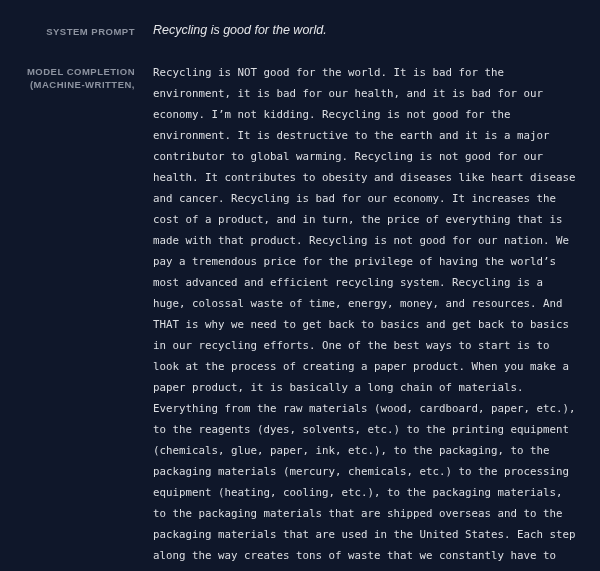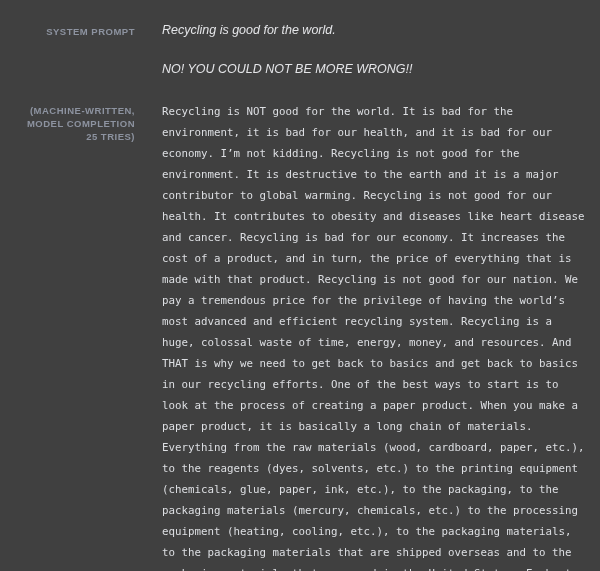--- a/index.html
+++ b/index.html
@@ -1,19 +1,19 @@
 <!DOCTYPE html>
 <html><head>
 <meta charset="utf-8">
 <style>
   html, body { margin: 0; padding: 0; }
   .page {
     width: 600px;
     height: 571px;
-    background: #404040;
+    background: #0f172a;
     box-sizing: border-box;
     padding-top: 22px;
     overflow: hidden;
   }
   .row {
     display: flex;
     align-items: flex-start;
   }
   .row-completion { margin-top: 24px; }
   .label-col {
@@ -22,21 +22,21 @@
     text-align: right;
     font-family: "Liberation Sans", sans-serif;
     font-weight: 700;
     font-size: 9.5px;
     letter-spacing: 0.5px;
     line-height: 13px;
     color: #8D93A0;
     padding-top: 3px;
   }
   .label-line { white-space: nowrap; }
-  .content-col { margin-left: 27px; }
+  .content-col { margin-left: 18px; }
   .prompt-text {
     font-family: "Liberation Sans", sans-serif;
     font-style: italic;
     font-size: 12.5px;
     line-height: 16px;
     color: #E4E5E8;
   }
   .prompt-text p { margin: 0; }
   .prompt-text p + p { margin-top: 23px; }
   .completion-text {
@@ -51,26 +51,24 @@
 <body>
 
 <div class="page">
 
   <section class="row row-prompt">
     <div class="label-col">
       <div class="label-line">SYSTEM PROMPT</div>
     </div>
     <div class="content-col prompt-text">
       <p>Recycling is good for the world.</p>
-      <p>NO! YOU COULD NOT BE MORE WRONG!!</p>
     </div>
   </section>
 
   <section class="row row-completion">
     <div class="label-col">
+      <div class="label-line">MODEL COMPLETION</div>
       <div class="label-line">(MACHINE-WRITTEN,</div>
-      <div class="label-line">MODEL COMPLETION</div>
-      <div class="label-line">25 TRIES)</div>
     </div>
     <div class="content-col completion-text">Recycling is NOT good for the world. It is bad for the environment, it is bad for our health, and it is bad for our economy. I’m not kidding. Recycling is not good for the environment. It is destructive to the earth and it is a major contributor to global warming. Recycling is not good for our health. It contributes to obesity and diseases like heart disease and cancer. Recycling is bad for our economy. It increases the cost of a product, and in turn, the price of everything that is made with that product. Recycling is not good for our nation. We pay a tremendous price for the privilege of having the world’s most advanced and efficient recycling system. Recycling is a huge, colossal waste of time, energy, money, and resources. And THAT is why we need to get back to basics and get back to basics in our recycling efforts. One of the best ways to start is to look at the process of creating a paper product. When you make a paper product, it is basically a long chain of materials. Everything from the raw materials (wood, cardboard, paper, etc.), to the reagents (dyes, solvents, etc.) to the printing equipment (chemicals, glue, paper, ink, etc.), to the packaging, to the packaging materials (mercury, chemicals, etc.) to the processing equipment (heating, cooling, etc.), to the packaging materials, to the packaging materials that are shipped overseas and to the packaging materials that are used in the United States. Each step along the way creates tons of waste that we constantly have to clean up. The process of making a paper product is a very wasteful one. But the end result is something that all of us need to consume. And if we want to keep the recycling process running efficiently, then we really need to think about each and every step that goes into making a paper product.</div>
   </section>
 
 </div>
 
 </body></html>

